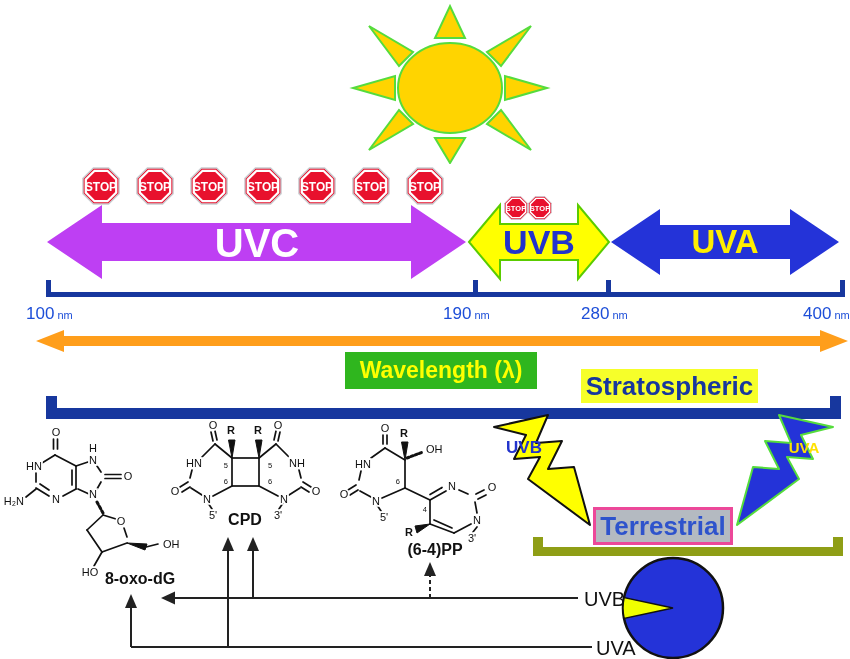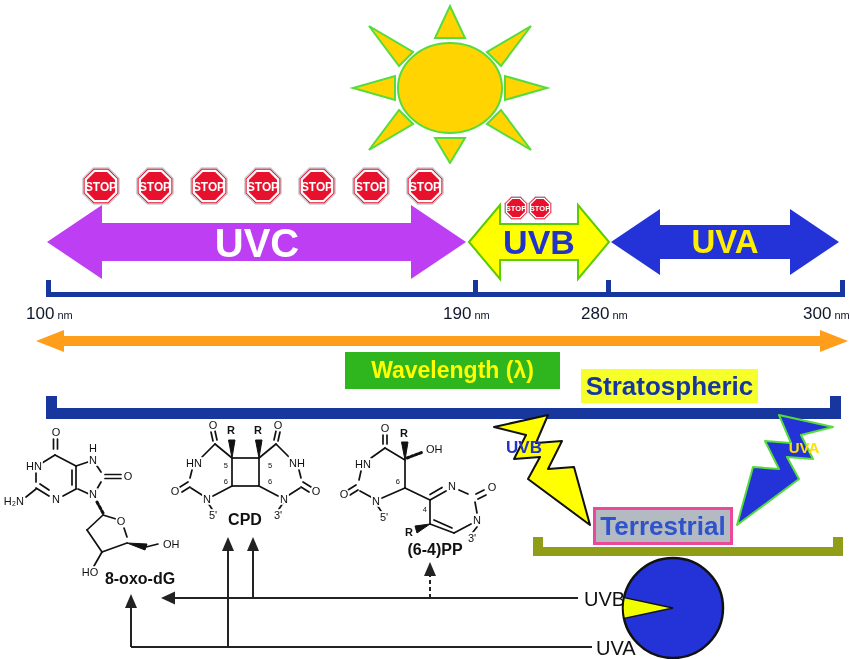--- a/index.html
+++ b/index.html
@@ -1,20 +1,20 @@
 <!DOCTYPE html>
 <html><head>
 <meta charset="utf-8">
 <style>
   html,body{margin:0;padding:0;background:#fff;}
   #canvas{position:relative;width:850px;height:659px;background:#ffffff;overflow:hidden;
           font-family:"Liberation Sans",sans-serif;border-radius:23px;}
   .abs{position:absolute;}
   .navy{background:#17379E;}
-  .tick-label{color:#0f172a;white-space:nowrap;}
+  .tick-label{color:#1d4ed8;white-space:nowrap;}
   .tick-label .num{font-size:17px;}
   .tick-label .unit{font-size:11px;margin-left:3px;}
   .box-label{display:flex;align-items:center;justify-content:center;font-weight:bold;}
   #wavelength-box{background:#2FB61E;color:#FFFF00;font-size:23px;}
   #stratospheric-box{background:#F6FF2A;color:#17379E;font-size:26px;justify-content:center;}
   #terrestrial-box{background:#B4BAC1;color:#2E53CC;font-size:26px;border:3px solid #ec4899;}
   .olive{background:#8F9E16;}
   svg text{font-family:"Liberation Sans",sans-serif;}
   .atom{fill:#111;stroke:#fff;stroke-width:3.5px;paint-order:stroke;font-size:11px;}
   .atom-sm{fill:#111;stroke:#fff;stroke-width:2.5px;paint-order:stroke;font-size:7.5px;}
@@ -107,27 +107,27 @@
 
   <div class="abs navy" style="left:46px;top:292px;width:799px;height:5px"></div>
   <div class="abs navy" style="left:46px;top:280px;width:5px;height:17px"></div>
   <div class="abs navy" style="left:473px;top:280px;width:5px;height:17px"></div>
   <div class="abs navy" style="left:606px;top:280px;width:5px;height:17px"></div>
   <div class="abs navy" style="left:840px;top:280px;width:5px;height:17px"></div>
 
   <div class="abs tick-label" style="left:26px;top:304px"><span class="num">100</span><span class="unit">nm</span></div>
   <div class="abs tick-label" style="left:443px;top:304px"><span class="num">190</span><span class="unit">nm</span></div>
   <div class="abs tick-label" style="left:581px;top:304px"><span class="num">280</span><span class="unit">nm</span></div>
-  <div class="abs tick-label" style="left:803px;top:304px"><span class="num">300</span><span class="unit">nm</span></div>
+  <div class="abs tick-label" style="left:803px;top:304px"><span class="num">400</span><span class="unit">nm</span></div>
 
   <svg class="abs" style="left:34px;top:329px" width="816" height="24" viewBox="0 0 816 24">
     <polygon points="2,12 30,1 30,7 786,7 786,1 814,12 786,23 786,17 30,17 30,23" fill="#FF9E1B"></polygon>
   </svg>
 
-  <div id="wavelength-box" class="abs box-label" style="left:345px;top:352px;width:215px;height:37px">
+  <div id="wavelength-box" class="abs box-label" style="left:345px;top:352px;width:192px;height:37px">
     <span>Wavelength (λ)</span>
   </div>
 
   <div id="stratospheric-box" class="abs box-label" style="left:581px;top:369px;width:177px;height:34px">
     <span>Stratospheric</span>
   </div>
 
   <div class="abs navy" style="left:46px;top:408px;width:795px;height:11px"></div>
   <div class="abs navy" style="left:46px;top:396px;width:11px;height:23px"></div>
   <div class="abs navy" style="left:830px;top:396px;width:11px;height:23px"></div>

